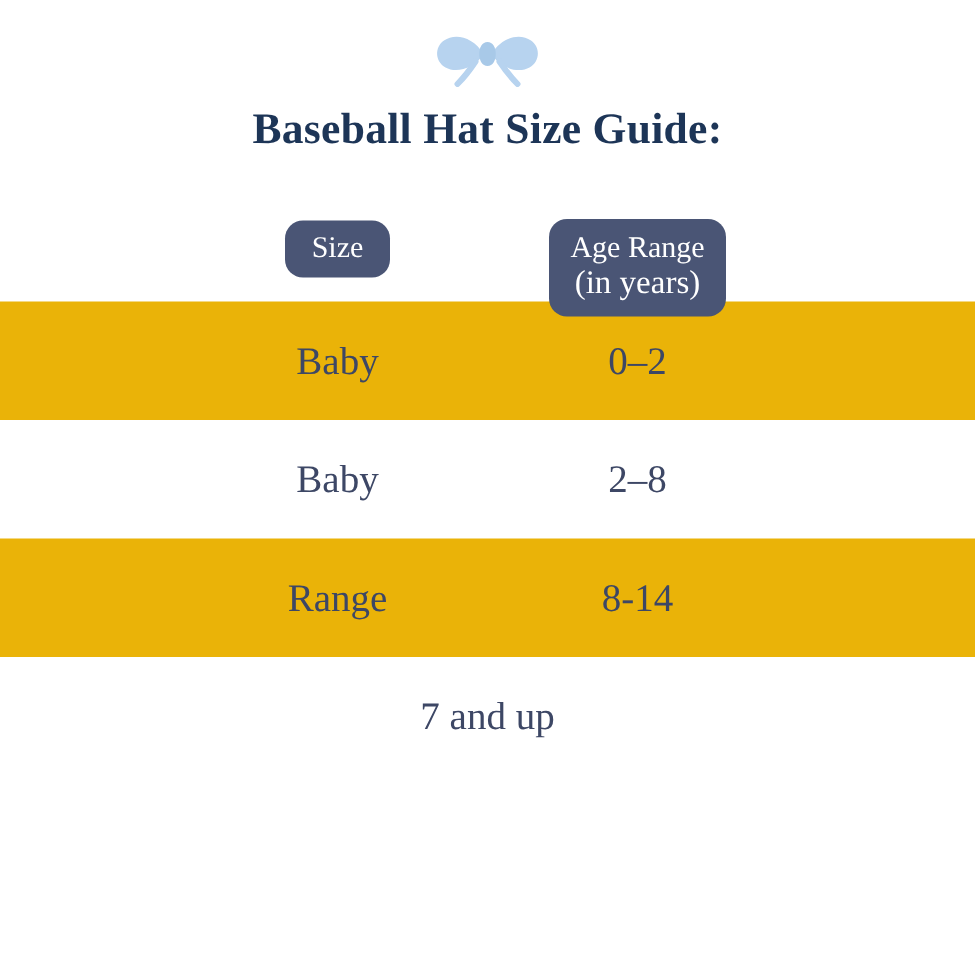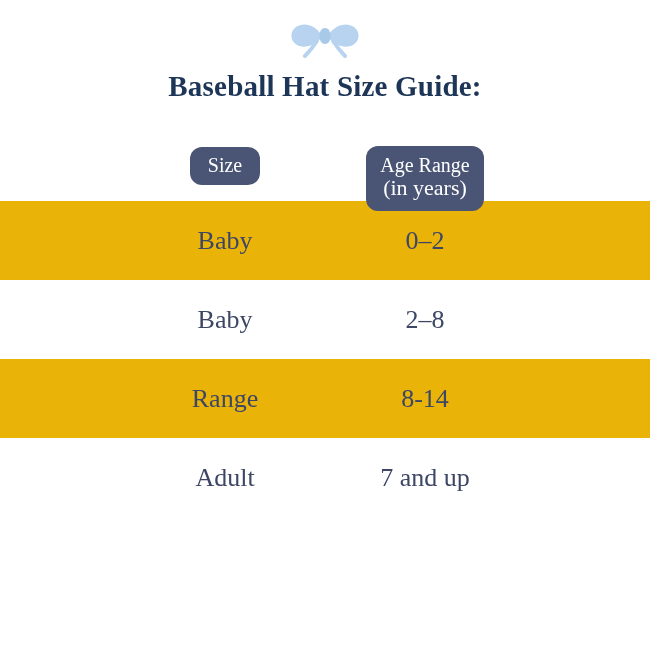--- a/index.html
+++ b/index.html
@@ -136,20 +136,19 @@
         <div class="cell">Baby</div>
         <div class="cell age">2–8</div>
       </div>
 
       <div class="row shaded">
         <div class="cell">Range</div>
         <div class="cell age">8-14</div>
       </div>
 
       <div class="row">
-        <div class="cell">Adult</div>
         <div class="cell age">7 and up</div>
       </div>
 
     </div>
   </div>
 
 </div>
 
 </body></html>

